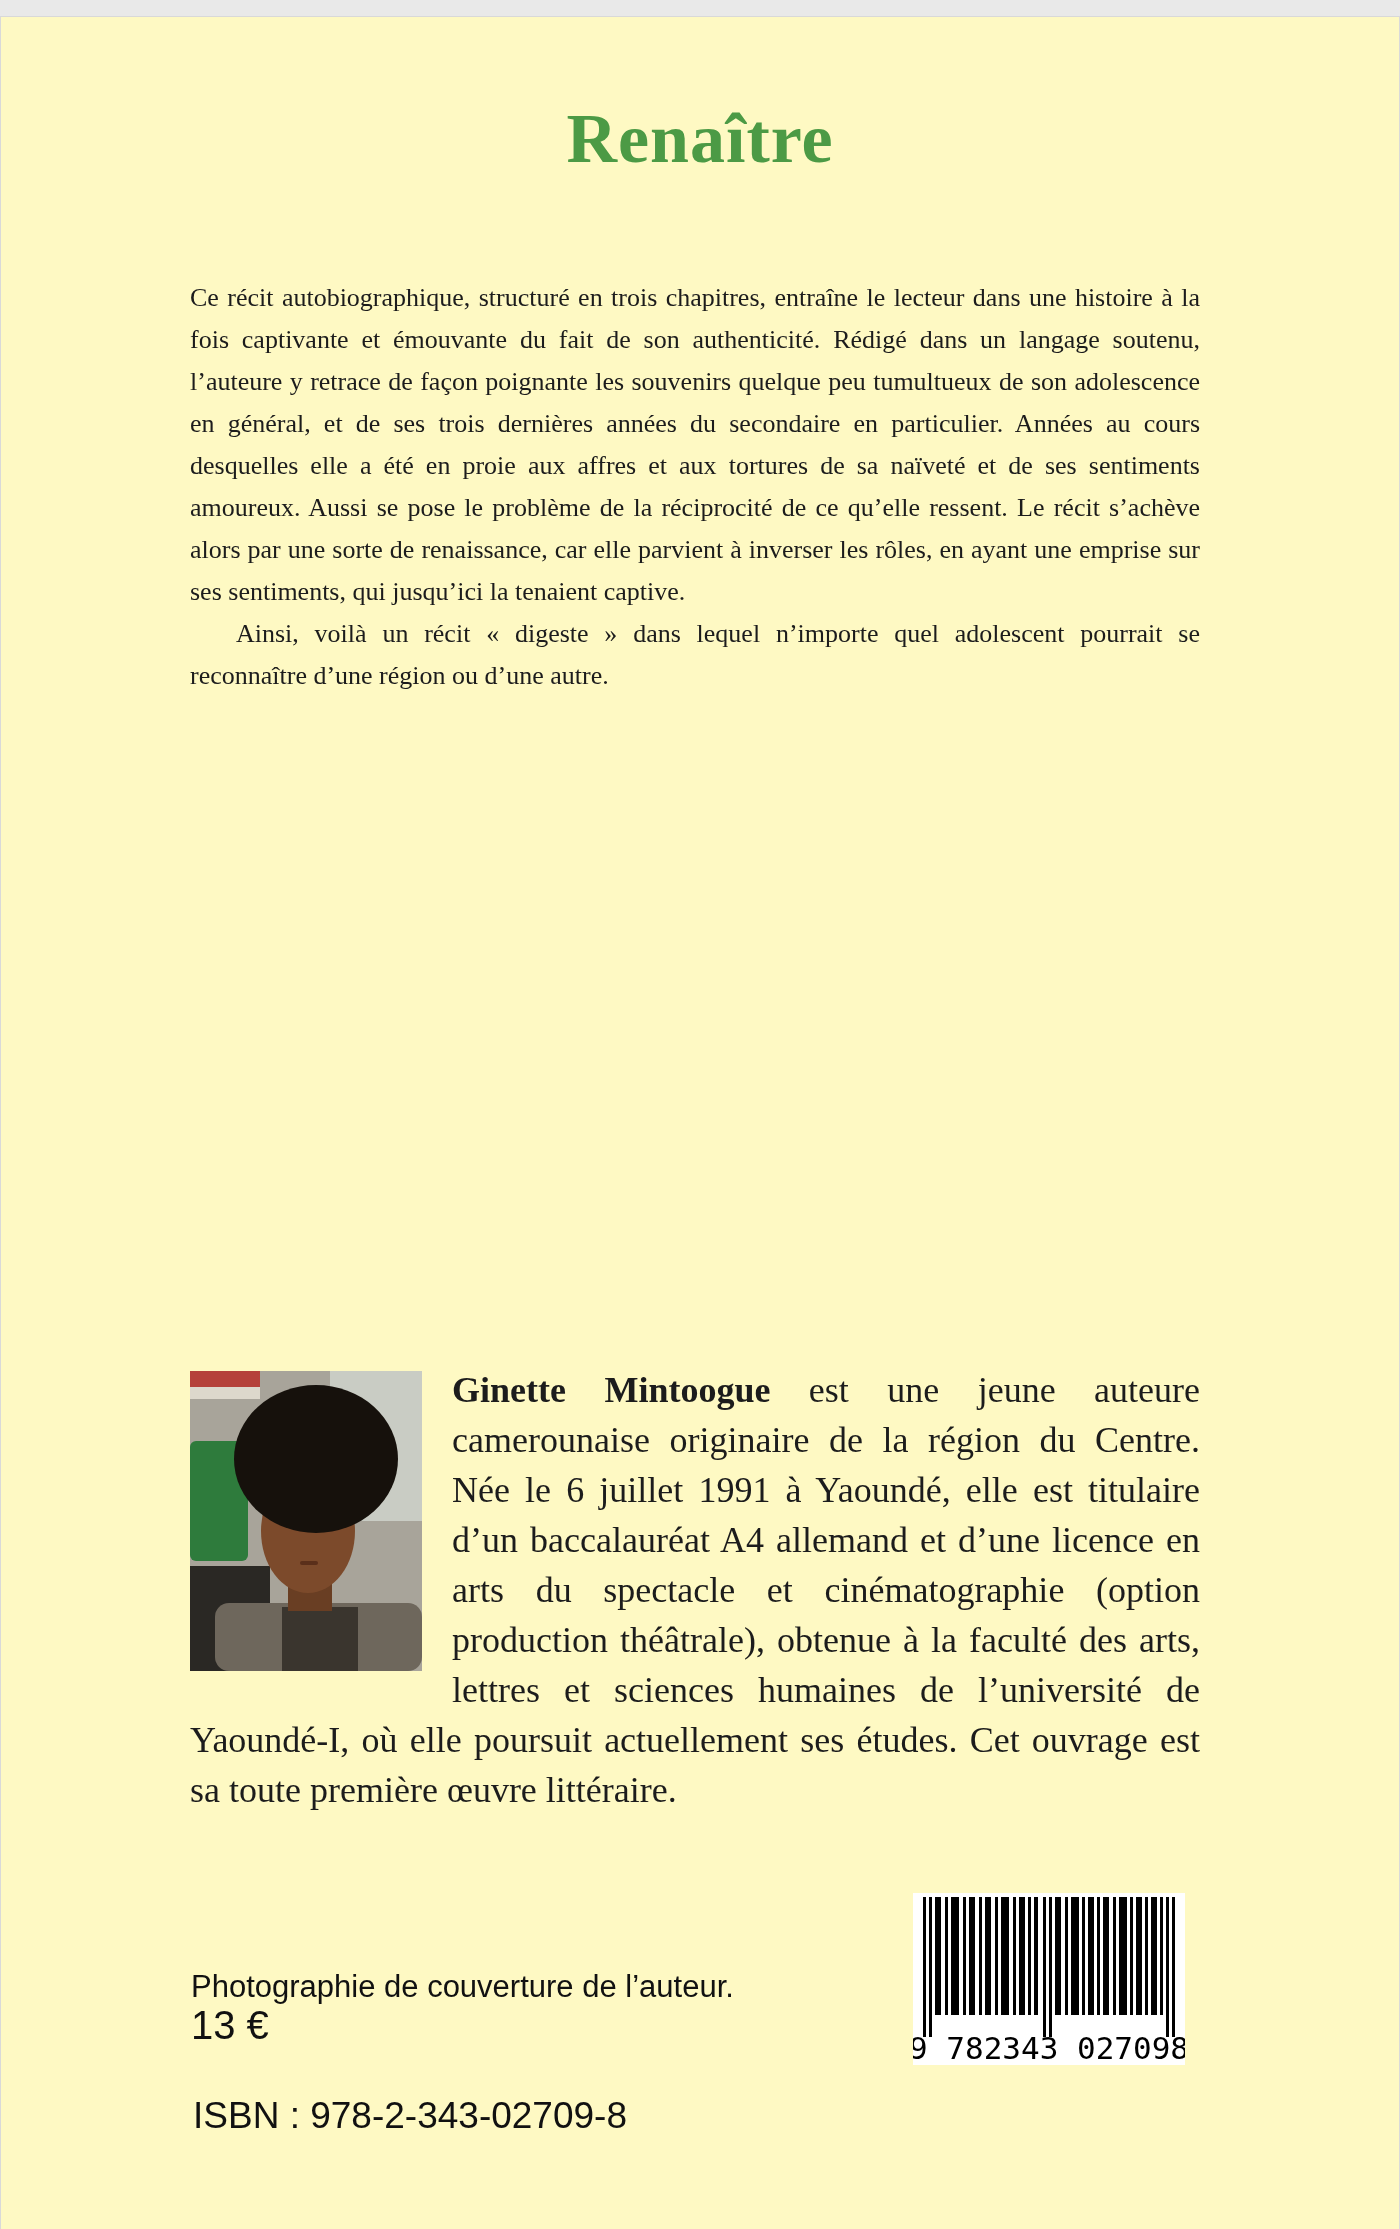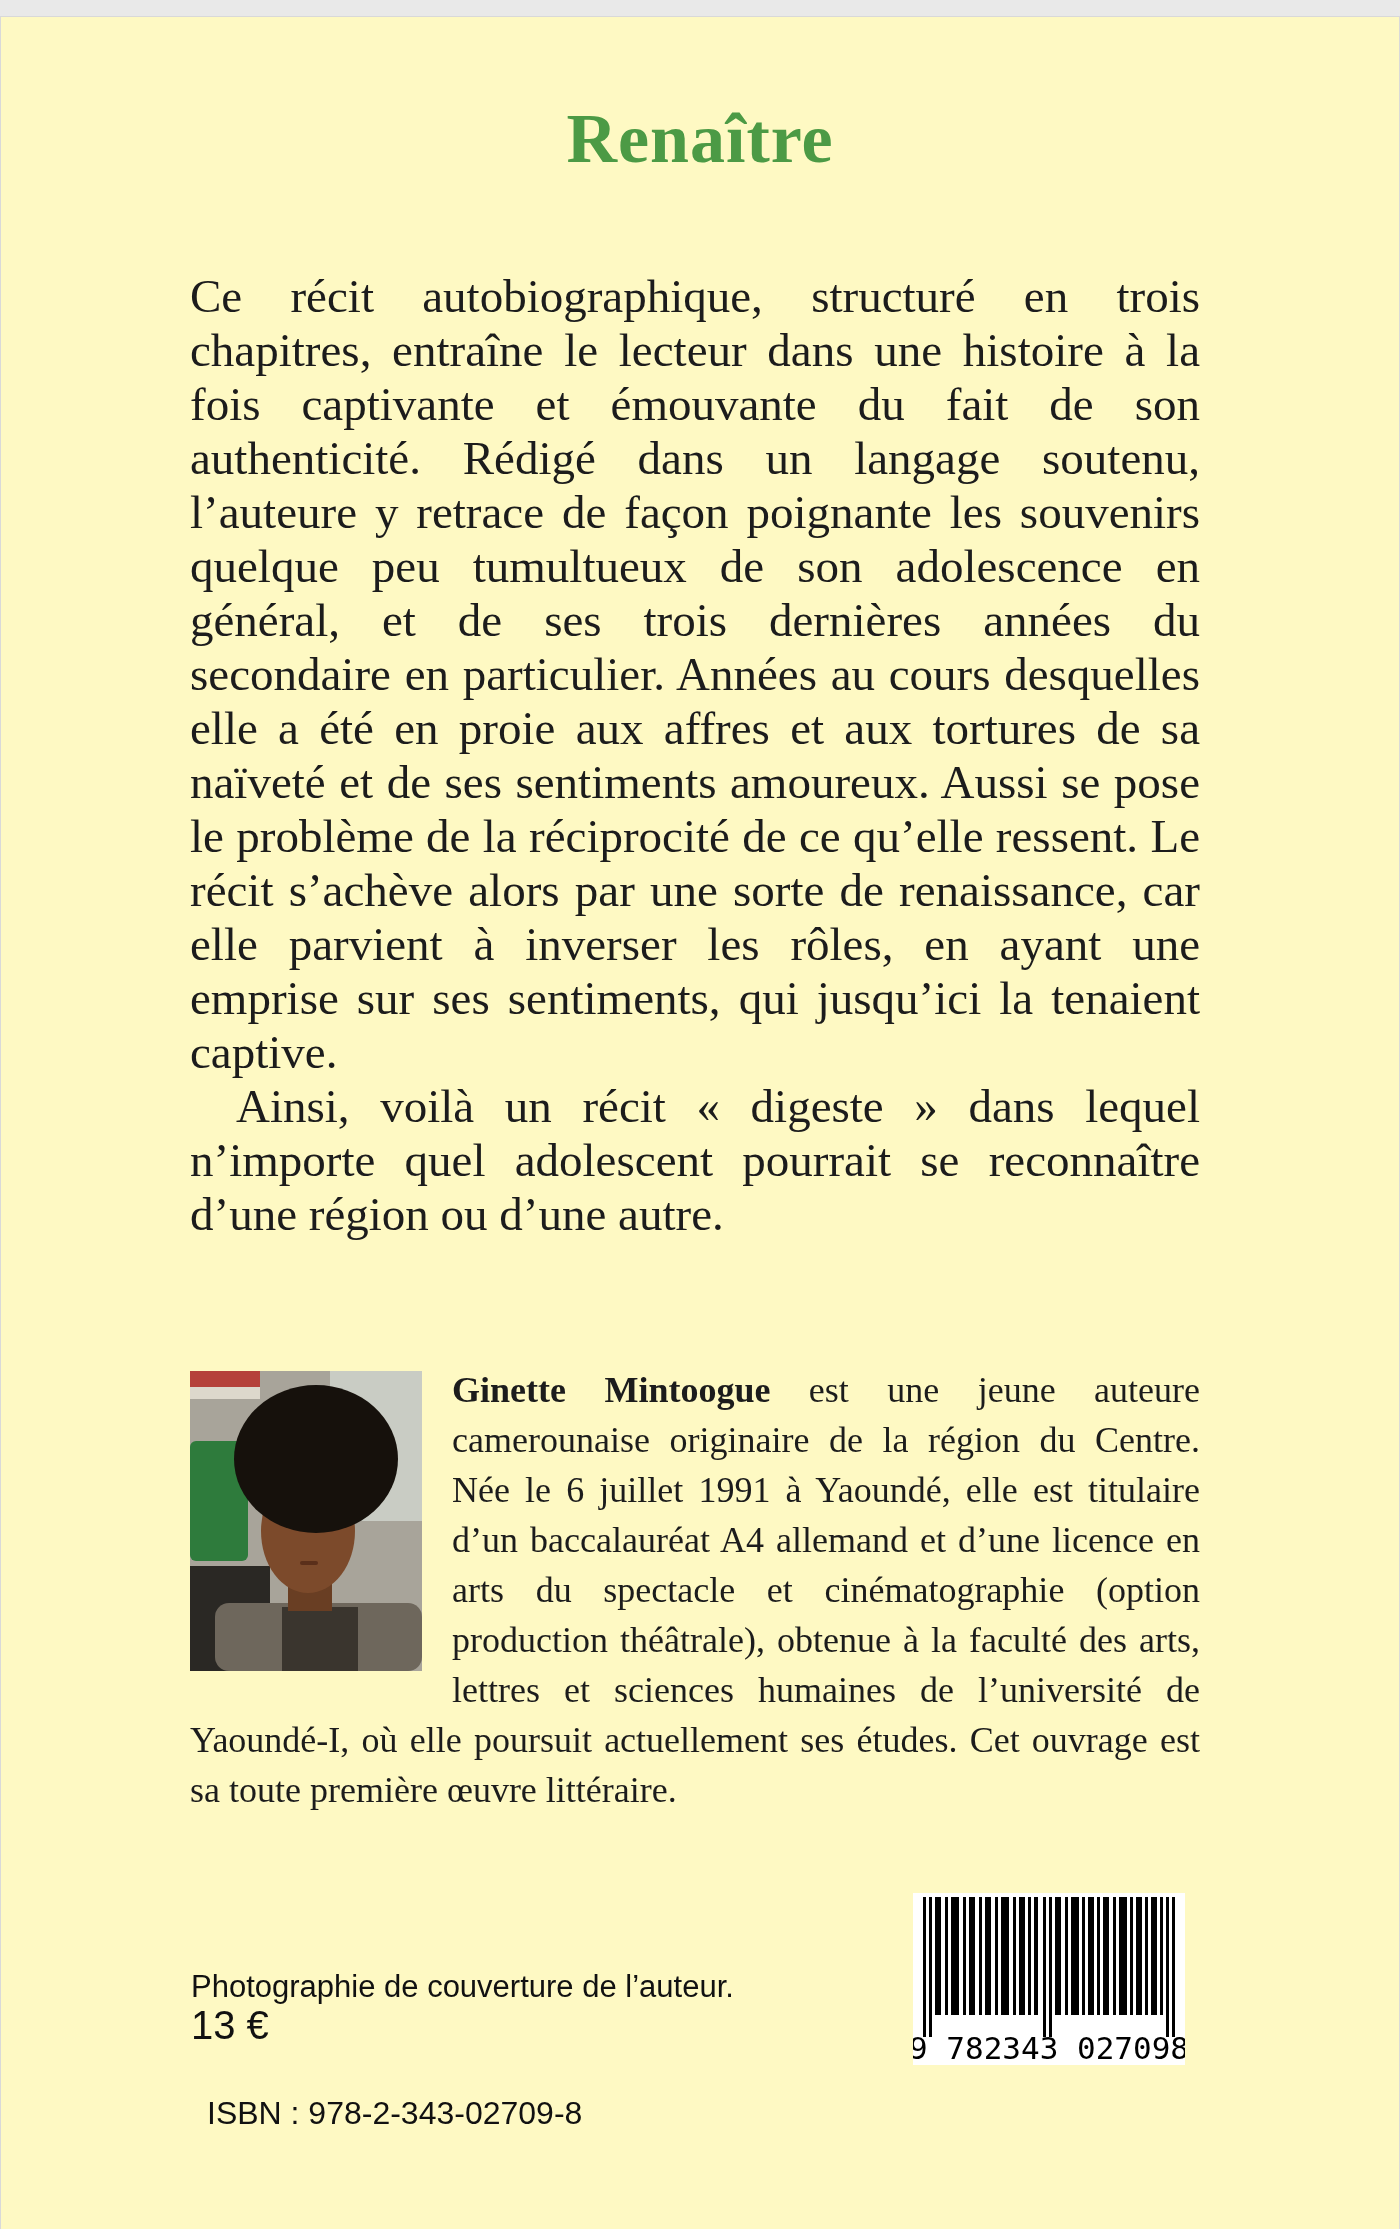--- a/index.html
+++ b/index.html
@@ -24,25 +24,25 @@
     margin: 0;
     text-align: center;
     font-size: 70px;
     font-weight: bold;
     color: #4c9a45;
     letter-spacing: 1px;
   }
 
   .synopsis {
     position: absolute;
-    top: 252px;
+    top: 260px;
     left: 189px;
     width: 1010px;
-    font-size: 47px;
-    line-height: 54px;
+    font-size: 26px;
+    line-height: 42px;
     text-align: justify;
   }
   .synopsis p { margin: 0; }
   .synopsis p.indent { text-indent: 46px; }
 
   .bio {
     position: absolute;
     top: 1348px;
     left: 189px;
     width: 1010px;
@@ -73,22 +73,22 @@
   }
   .price {
     position: absolute;
     top: 1986px;
     left: 190px;
     font-size: 40px;
   }
   .isbn {
     position: absolute;
     top: 2078px;
-    left: 206px;
-    font-size: 32px;
+    left: 192px;
+    font-size: 37px;
   }
 
   .barcode {
     position: absolute;
     top: 1876px;
     left: 912px;
     width: 272px;
     height: 172px;
   }
   .barcode svg { display: block; }

